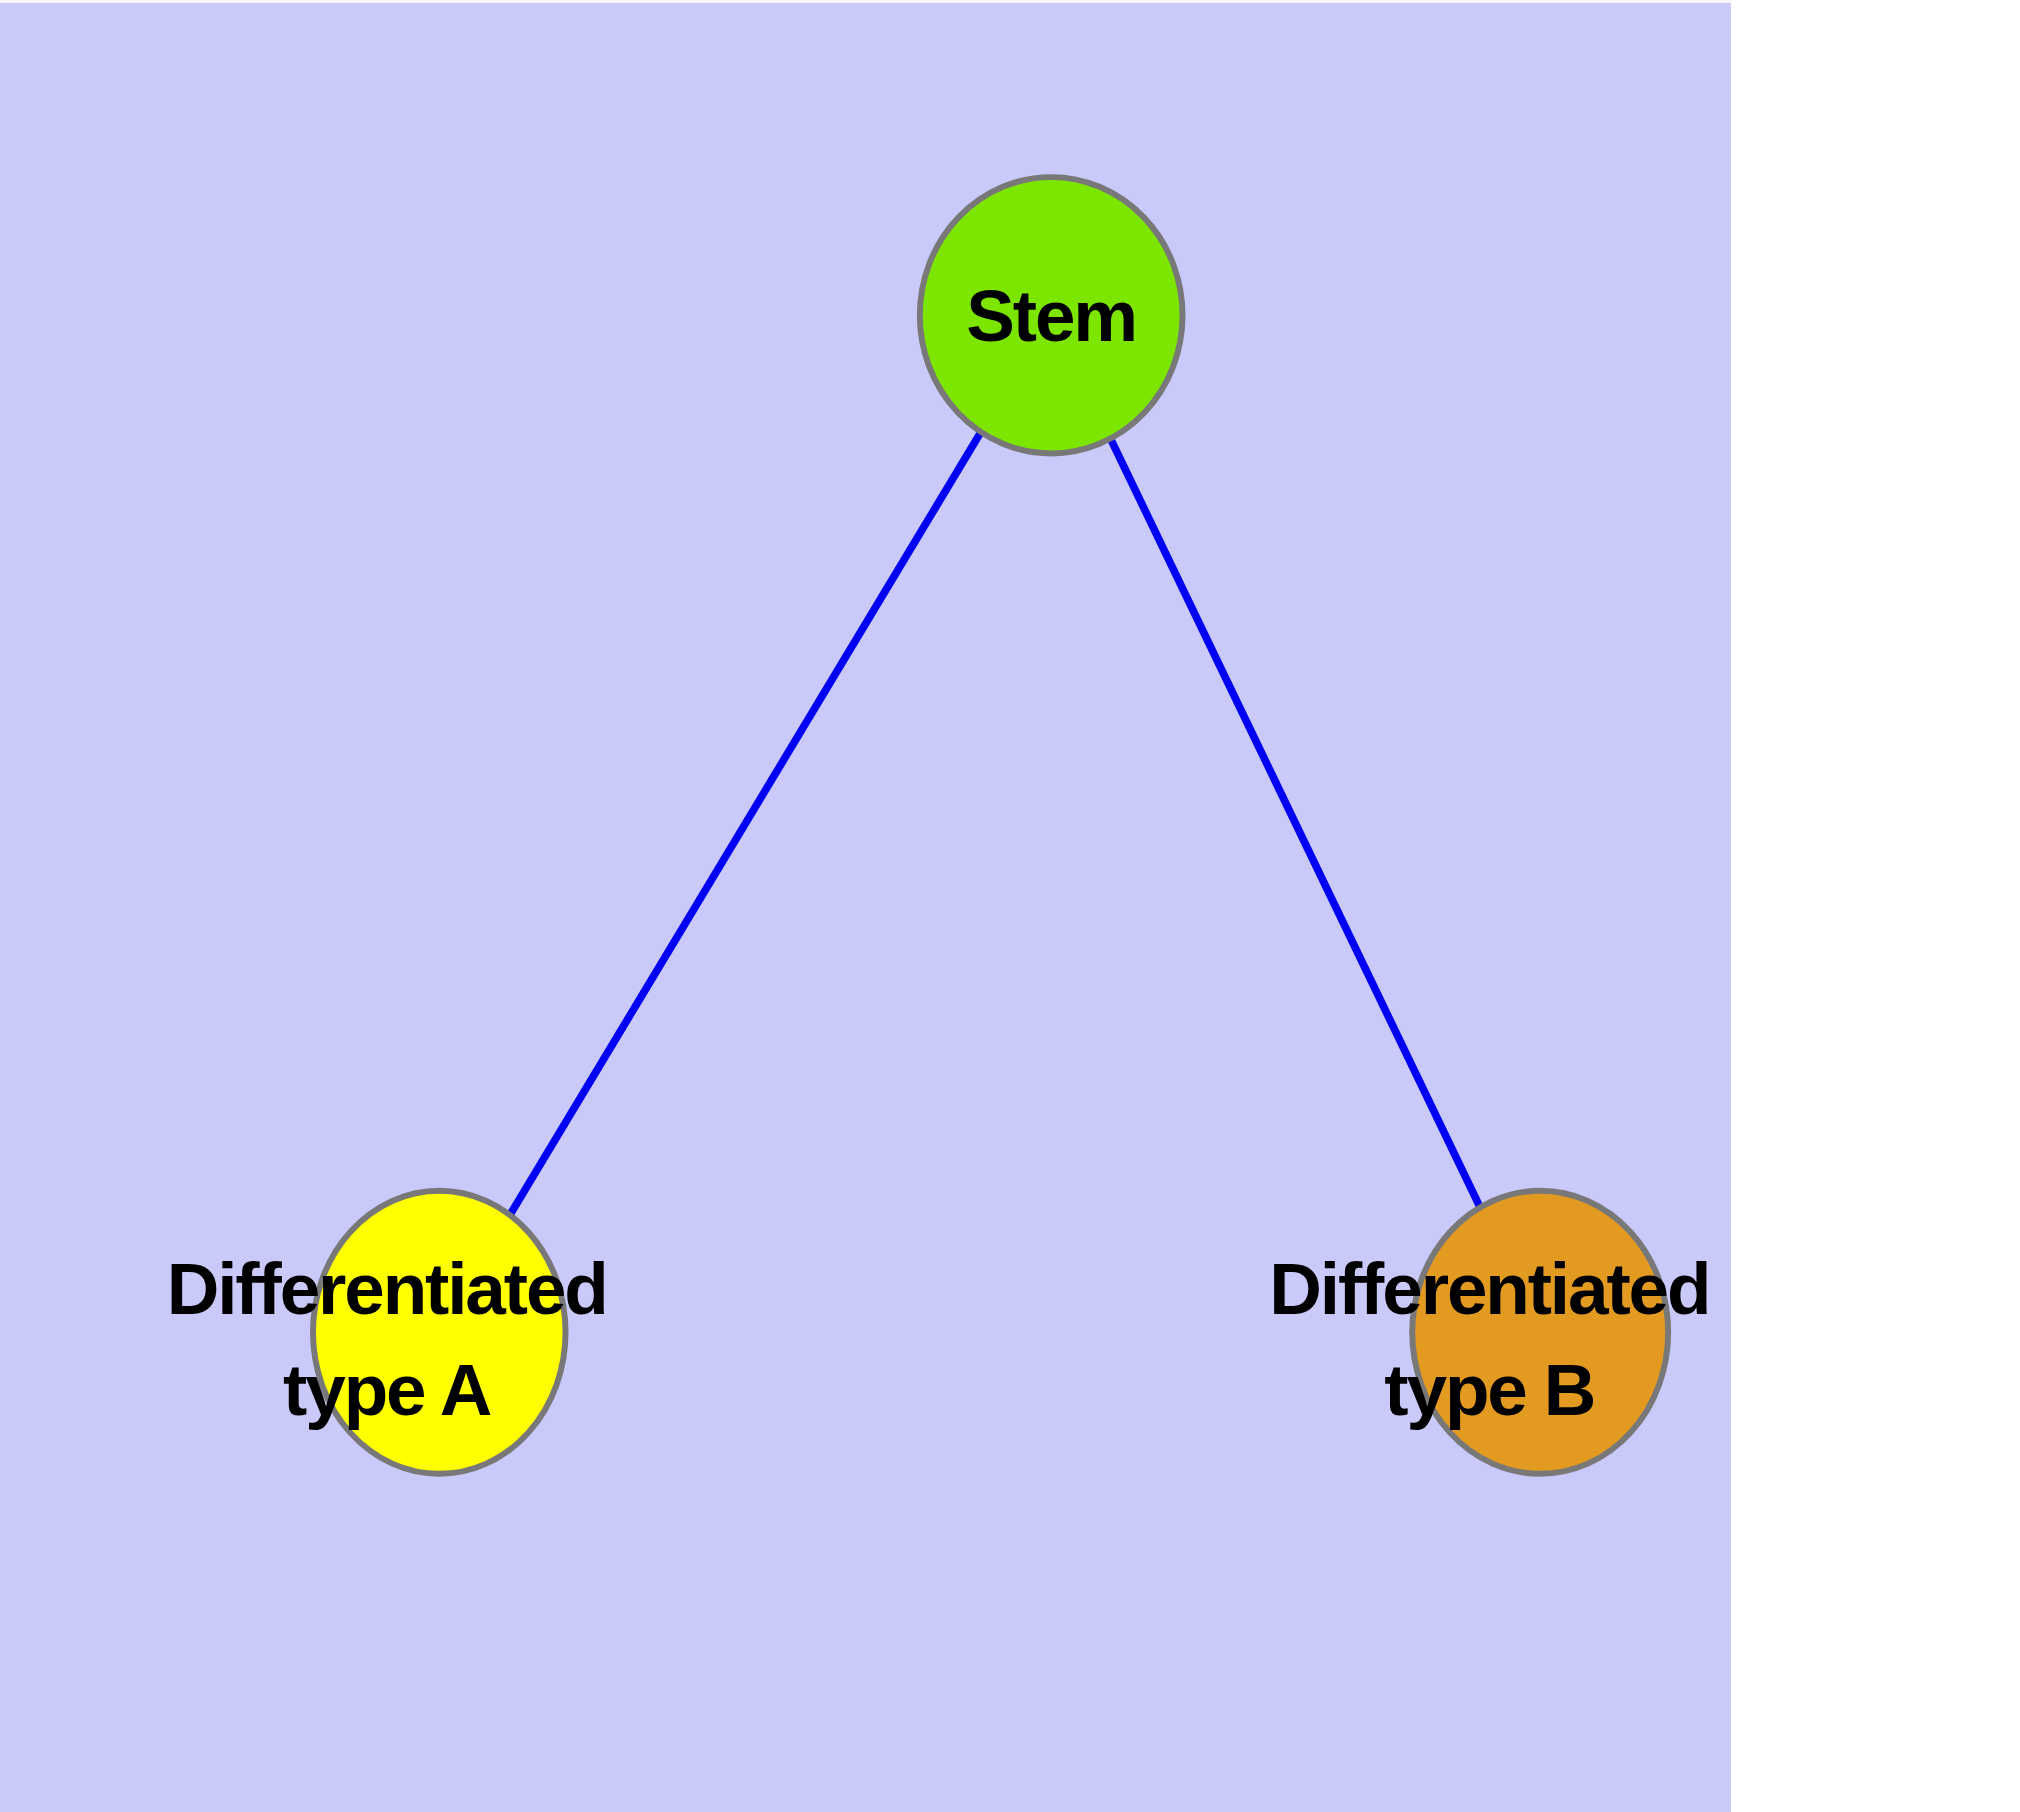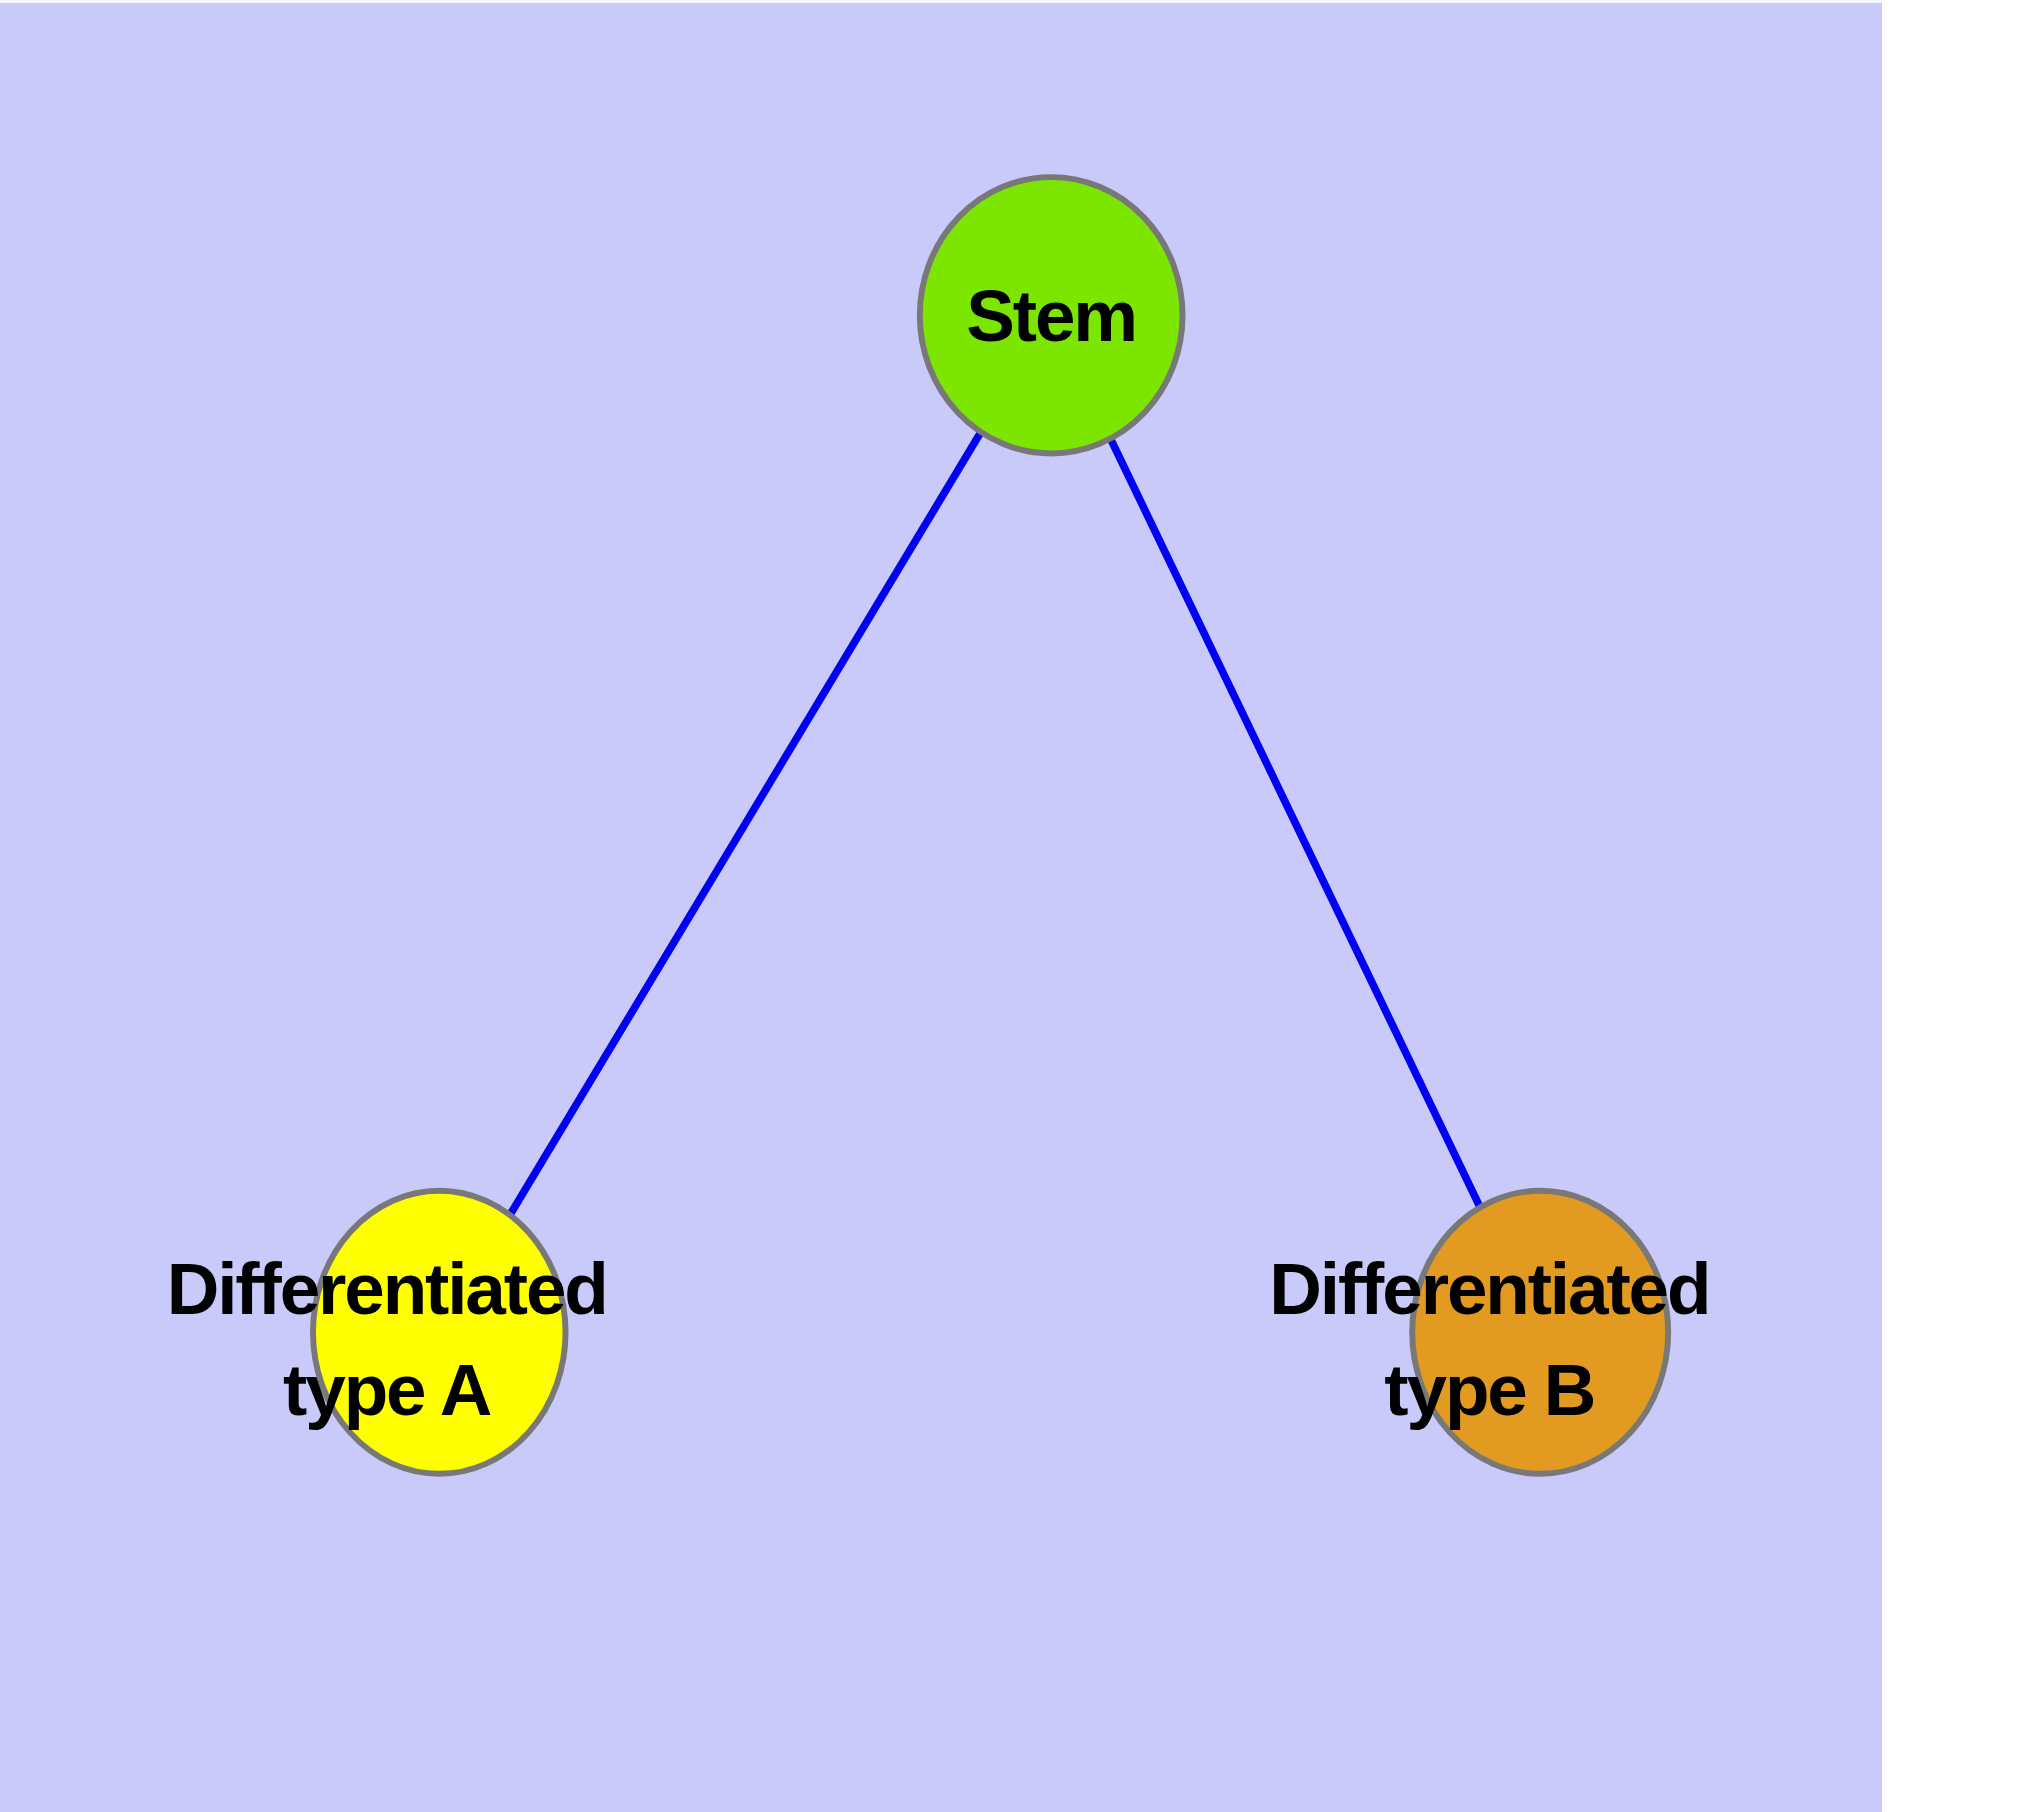--- a/index.html
+++ b/index.html
@@ -4,21 +4,21 @@
 <style>
   html, body {
     margin: 0;
     padding: 0;
     width: 2021px;
     height: 1812px;
     overflow: hidden;
   }
   .canvas {
     position: relative;
-    width: 1882px;
+    width: 1731px;
     height: 1812px;
     background: #C9C9FA;
   }
   .top-strip {
     position: absolute;
     top: 0; left: 0;
     width: 100%; height: 2.5px;
     background: #f5f5f8;
   }
   svg.graph {

